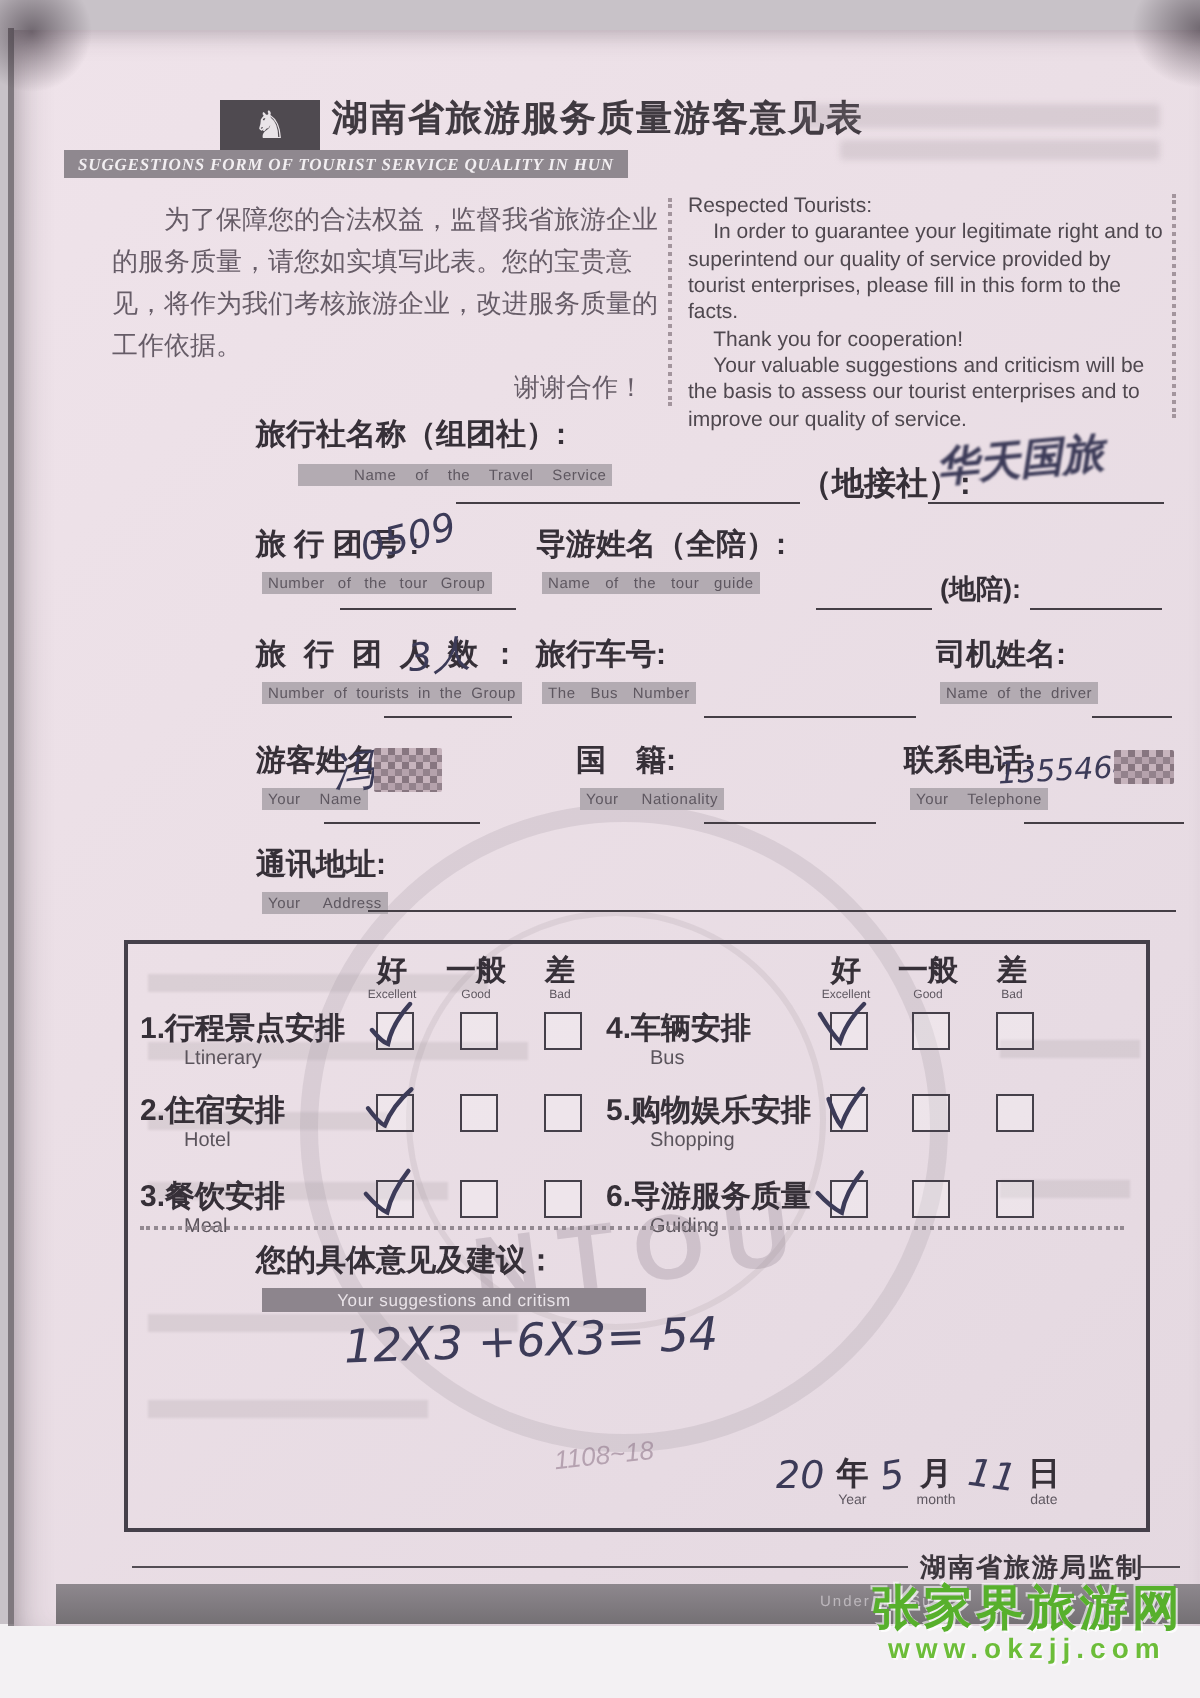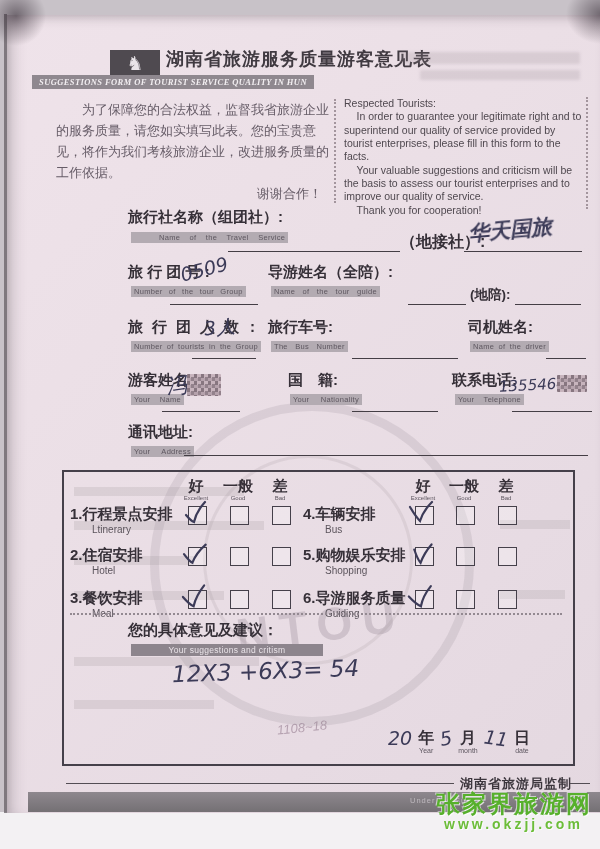--- a/index.html
+++ b/index.html
@@ -101,27 +101,27 @@
   <div class="bleed-block abs" style="left:420px;top:70px;width:160px;height:10px;"></div>
 
   <div id="intro-zh" class="abs">
     <p class="body">为了保障您的合法权益，监督我省旅游企业的服务质量，请您如实填写此表。您的宝贵意见，将作为我们考核旅游企业，改进服务质量的工作依据。</p>
     <p class="close">谢谢合作！</p>
   </div>
   <div class="dotsep abs" style="left:334px;top:99px;height:104px;"></div>
   <div id="intro-en" class="abs">
     <p>Respected Tourists:</p>
     <p class="ind">In order to guarantee your legitimate right and to superintend our quality of service provided by tourist enterprises, please fill in this form to the facts.</p>
+    <p class="ind">Thank you for cooperation!</p>
     <p class="ind">Your valuable suggestions and criticism will be the basis to assess our tourist enterprises and to improve our quality of service.</p>
-    <p class="ind">Thank you for cooperation!</p>
   </div>
   <div class="dotsep abs" style="left:586px;top:97px;height:112px;"></div>
 
   <div class="zh-label abs" style="left:128px;top:208px;">旅行社名称（组团社）:</div>
-  <div class="en-sub abs" style="left:131px;top:232px;word-spacing:7px;padding-left:28px;">Name of the Travel Service</div>
+  <div class="en-sub abs" style="left:149px;top:232px;word-spacing:7px;padding-left:28px;">Name of the Travel Service</div>
   <div class="wline abs" style="left:228px;top:234px;width:172px;height:17px;"></div>
   <div class="zh-label abs" style="left:400px;top:232px;font-size:16px;">（地接社）:</div>
   <div class="wline abs" style="left:464px;top:234px;width:118px;height:17px;"></div>
   <div class="hw abs" style="left:468px;top:216px;font-size:21px;font-weight:bold;transform:rotate(-5deg);filter:blur(.4px);">华天国旅</div>
 
   <div class="zh-label abs" style="left:128px;top:263px;">旅 行 团 号 :</div>
   <div class="en-sub abs" style="left:131px;top:286px;word-spacing:4px;">Number of the tour Group</div>
   <div class="wline abs" style="left:170px;top:288px;width:88px;height:16px;"></div>
   <div class="hw abs" style="left:180px;top:258px;font-size:19px;transform:rotate(-14deg);">0509</div>
   <div class="zh-label abs" style="left:268px;top:263px;">导游姓名（全陪）:</div>

